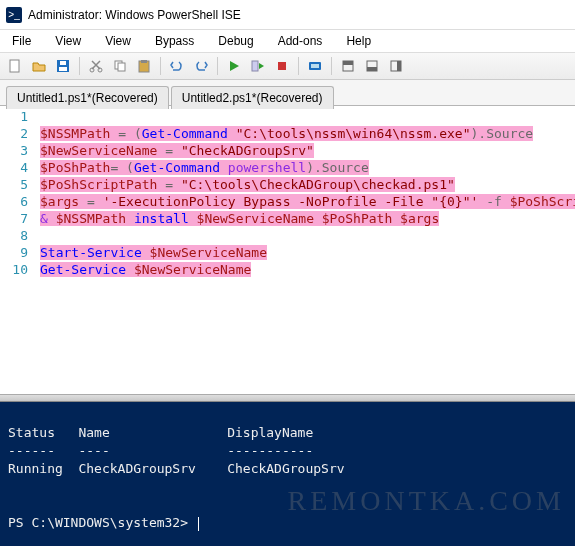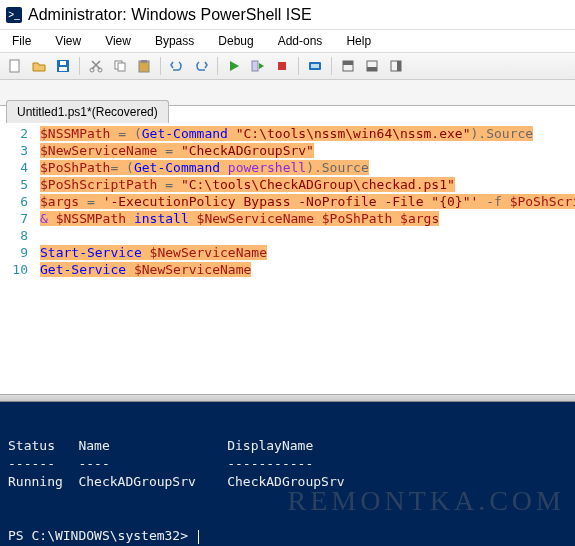--- a/index.html
+++ b/index.html
@@ -1,47 +1,47 @@
 <!DOCTYPE html>
 <html><head>
 <meta charset="utf-8">
 <style>
   * { box-sizing: border-box; margin: 0; padding: 0; }
   body { font-family: "Segoe UI", Tahoma, sans-serif; font-size: 12px; background: #fff; width: 575px; height: 546px; overflow: hidden; position: relative; }
   
   .titlebar { height: 30px; background: #fff; border-bottom: 1px solid #ddd; display: flex; align-items: center; padding: 0 6px; }
   .titlebar .icon { width: 16px; height: 16px; background: #012456; display: inline-flex; align-items: center; justify-content: center; color: #fff; font-size: 10px; border-radius: 2px; margin-right: 6px; }
-  .titlebar .title { font-size: 16px; color: #000; }
+  .titlebar .title { font-size: 12px; color: #000; }
   
   .menubar { height: 22px; display: flex; align-items: center; padding: 0 4px; gap: 8px; }
   .menubar span { padding: 2px 8px; font-size: 12px; color: #000; cursor: default; }
   
   .toolbar { height: 28px; background: linear-gradient(#f8f8f8,#ececec); border-top: 1px solid #ddd; border-bottom: 1px solid #ccc; display: flex; align-items: center; padding: 0 4px; gap: 2px; }
   .tbtn { width: 22px; height: 22px; display: inline-flex; align-items: center; justify-content: center; border-radius: 2px; }
   .tsep { width: 1px; height: 18px; background: #ccc; margin: 0 3px; }
   
   .tabstrip { height: 26px; background: #f5f5f5; border-bottom: 1px solid #b5b5b5; display: flex; align-items: flex-end; padding-left: 6px; gap: 0; }
-  .tab { padding: 4px 10px; font-size: 12px; border: 1px solid #b5b5b5; border-bottom: none; background: #eaeaea; margin-right: 2px; border-radius: 3px 3px 0 0; position: relative; top: 18px; display: flex; align-items: flex-end; gap: 6px; }
+  .tab { padding: 4px 10px; font-size: 12px; border: 1px solid #b5b5b5; border-bottom: none; background: #eaeaea; margin-right: 2px; border-radius: 3px 3px 0 0; position: relative; top: 4px; display: flex; align-items: flex-end; gap: 6px; }
   .tab.active { background: #fff; }
   .tab .x { color: #666; font-size: 11px; }
   
   .editor { height: 288px; background: #fff; display: flex; font-family: "Lucida Console", Consolas, monospace; font-size: 13px; line-height: 17px; overflow: hidden; }
   .gutter { width: 36px; background: #fff; color: #2b91af; text-align: right; padding: 2px 8px 0 0; user-select: none; }
   .code { flex: 1; padding: 2px 0 0 4px; white-space: pre; overflow: hidden; }
-  .sel { background: #fdba74; text-align: center; }
+  .sel { background: #f9a8d4; text-align: center; }
   .var { color: #a31515; }
   .str { color: #8b0000; }
   .cmd { color: #0000ff; }
   .op  { color: #696969; }
   .arg { color: #8a2be2; }
   .amp { color: #8a2be2; }
   
   .splitter { height: 8px; background: linear-gradient(#dedede,#c8c8c8); border-top: 1px solid #aaa; border-bottom: 1px solid #888; }
   
-  .console { height: 144px; background: #012456; color: #eee; font-family: "Lucida Console", Consolas, monospace; font-size: 13px; line-height: 18px; padding: 17px 8px; white-space: pre; position: relative; overflow: hidden; }
+  .console { height: 144px; background: #012456; color: #eee; font-family: "Lucida Console", Consolas, monospace; font-size: 13px; line-height: 18px; padding: 4px 8px; white-space: pre; position: relative; overflow: hidden; }
   .cursor { display: inline-block; width: 1px; height: 14px; background: #fff; vertical-align: middle; margin-left: 2px; }
   .watermark { position: absolute; right: 10px; bottom: 36px; font-family: "Times New Roman", serif; font-size: 28px; letter-spacing: 4px; color: rgba(120,120,120,0.35); pointer-events: none; }
 </style>
 </head>
 <body>
 
 <div class="titlebar">
   <span class="icon">&gt;_</span>
   <span class="title">Administrator: Windows PowerShell ISE</span>
 </div>
@@ -146,20 +146,23 @@
       <svg width="14" height="14">
         <rect x="2" y="2" width="10" height="10" fill="none" stroke="#666"></rect>
         <rect x="8" y="2" width="4" height="10" fill="#666"></rect>
       </svg>
     </span>
 </div>
 
 <div class="tabstrip">
   <div class="tab">
       <span>Untitled1.ps1*(Recovered)</span>
+    </div>
+  <div class="tab">
+      <span>Untitled2.ps1*(Recovered)</span>
     </div>
 </div>
 
 <div class="editor">
   <div class="gutter">
     <div>1</div>
       <div>2</div>
       <div>3</div>
       <div>4</div>
       <div>5</div>

